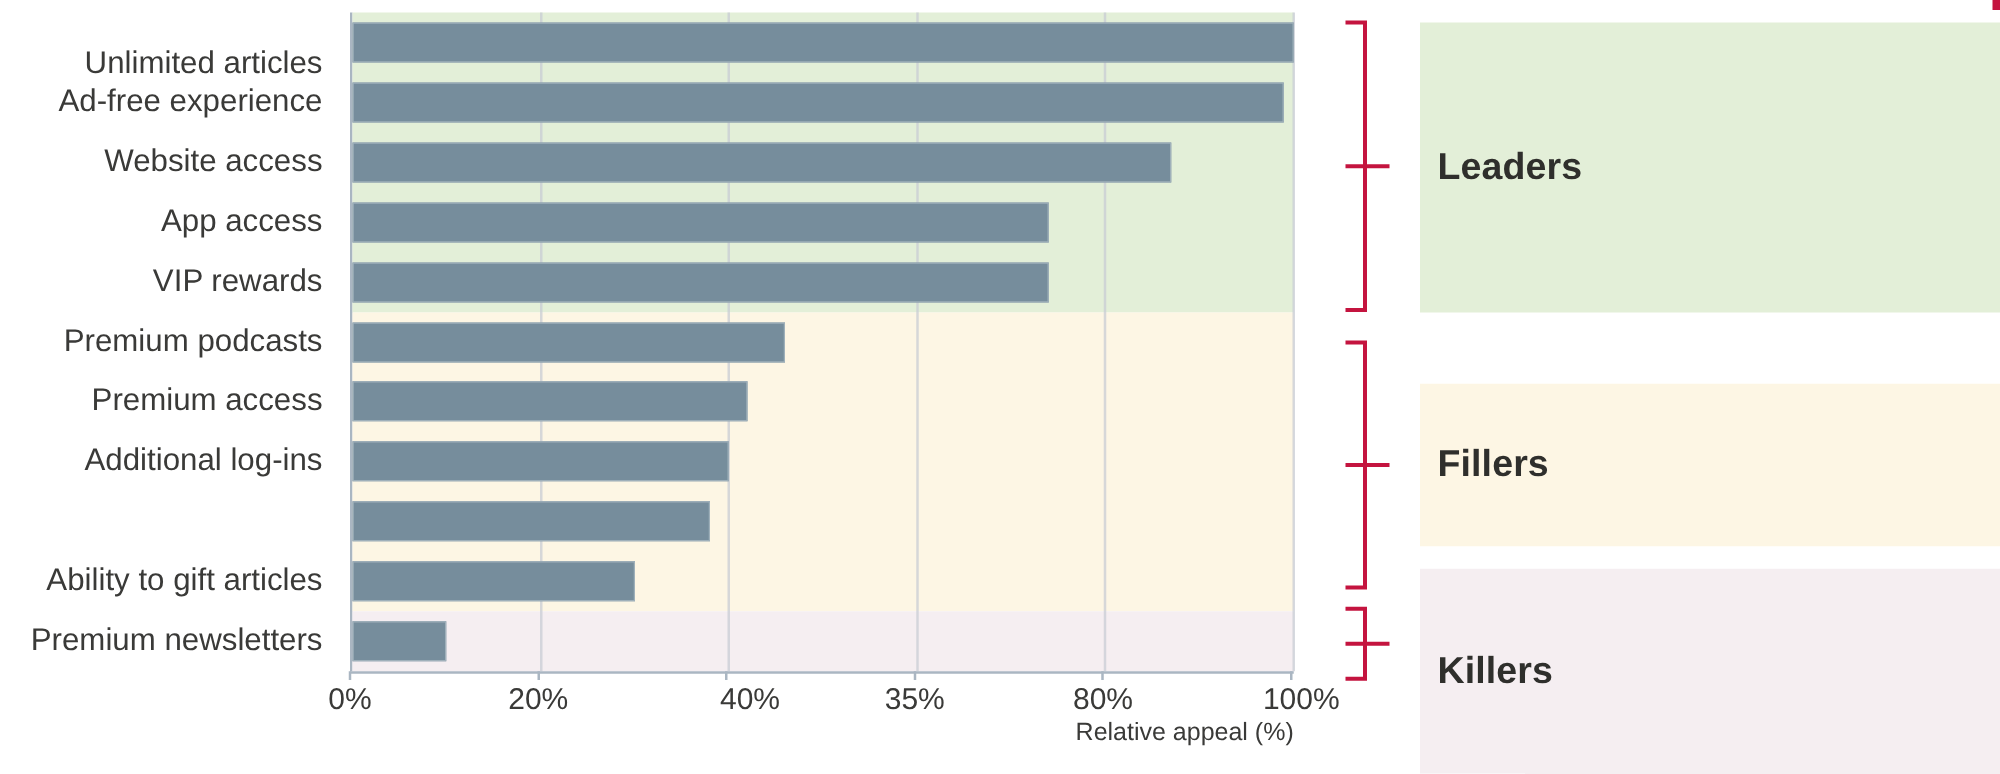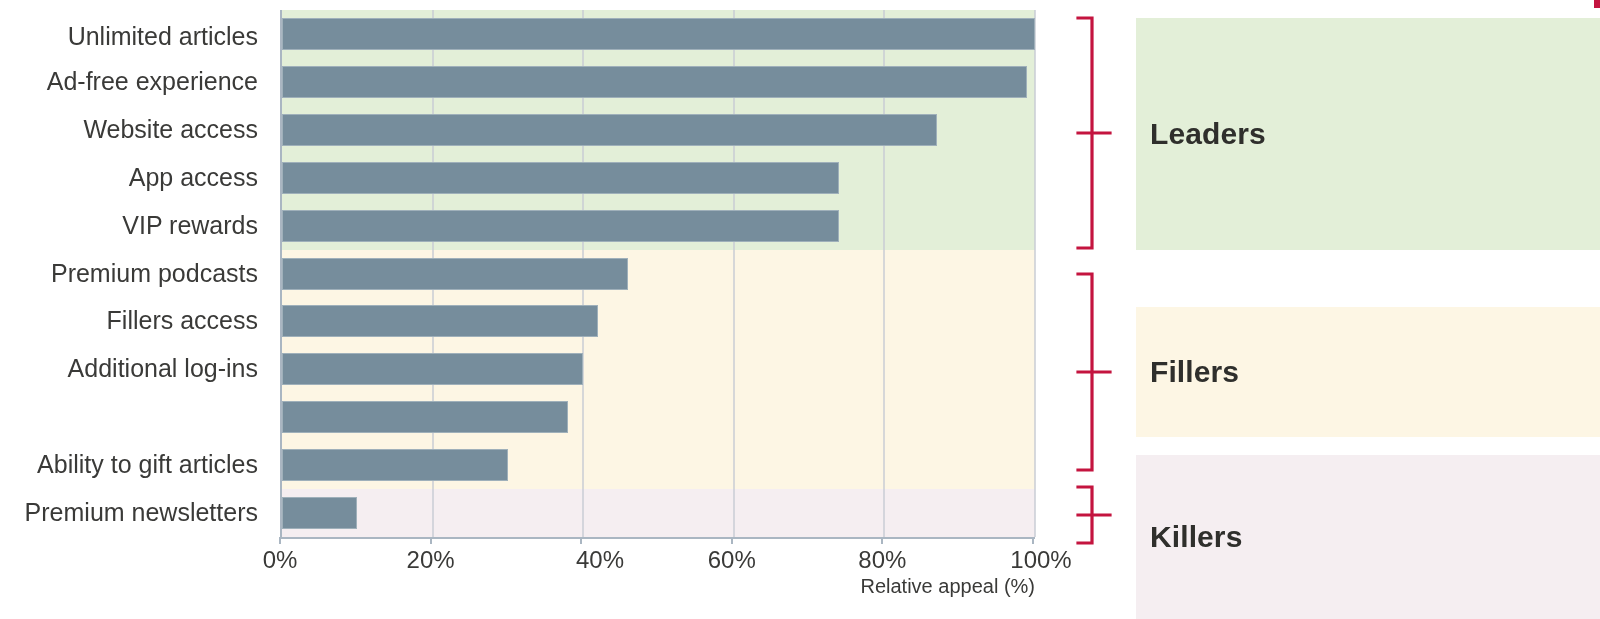--- a/index.html
+++ b/index.html
@@ -164,27 +164,27 @@
   }
 </style>
 </head>
 <body>
 
 <div id="root">
 
   <div class="chart-wrap">
 
     <div class="cat-labels">
-      <div class="cat-label" style="top: 14px;">Unlimited articles</div>
+      <div class="cat-label" style="top: 28px;">Unlimited articles</div>
       <div class="cat-label" style="top: 58.8636px;">Ad-free experience</div>
       <div class="cat-label" style="top: 106.773px;">Website access</div>
       <div class="cat-label" style="top: 202.591px;">VIP rewards</div>
       <div class="cat-label" style="top: 154.682px;">App access</div>
       <div class="cat-label" style="top: 250.5px;">Premium podcasts</div>
-      <div class="cat-label" style="top: 298.409px;">Fillers access</div>
+      <div class="cat-label" style="top: 298.409px;">Premium access</div>
       <div class="cat-label" style="top: 346.318px;">Additional log-ins</div>
       <div class="cat-label" style="top: 442.136px;">Ability to gift articles</div>
       <div class="cat-label" style="top: 490.045px;">Premium newsletters</div>
     </div>
 
     <div class="plot">
       <div class="band leaders" style="top: 0px; height: 239.545px; background: rgb(227, 239, 216);"></div>
       <div class="band fillers" style="top: 239.545px; height: 239.545px; background: rgb(253, 246, 228);"></div>
       <div class="band killers" style="top: 479.091px; height: 47.9091px; background: rgb(245, 238, 241);"></div>
 
@@ -212,21 +212,21 @@
 
     <div class="xaxis-line"></div>
     <div id="ticks">
         <div class="tick-mark" style="left: 279px;"></div>
         <div class="tick-label" style="left: 280px;">0%</div>
         <div class="tick-mark" style="left: 429.6px;"></div>
         <div class="tick-label" style="left: 430.6px;">20%</div>
         <div class="tick-mark" style="left: 580.2px;"></div>
         <div class="tick-label" style="left: 600px;">40%</div>
         <div class="tick-mark" style="left: 730.8px;"></div>
-        <div class="tick-label" style="left: 731.8px;">60%</div>
+        <div class="tick-label" style="left: 731.8px;">35%</div>
         <div class="tick-mark" style="left: 881.4px;"></div>
         <div class="tick-label" style="left: 882.4px;">80%</div>
         <div class="tick-mark" style="left: 1032px;"></div>
         <div class="tick-label" style="left: 1041px;">100%</div>
       </div>
 
     <div class="axis-title">Relative appeal (%)</div>
   </div>
 
   <div class="right-wrap">

